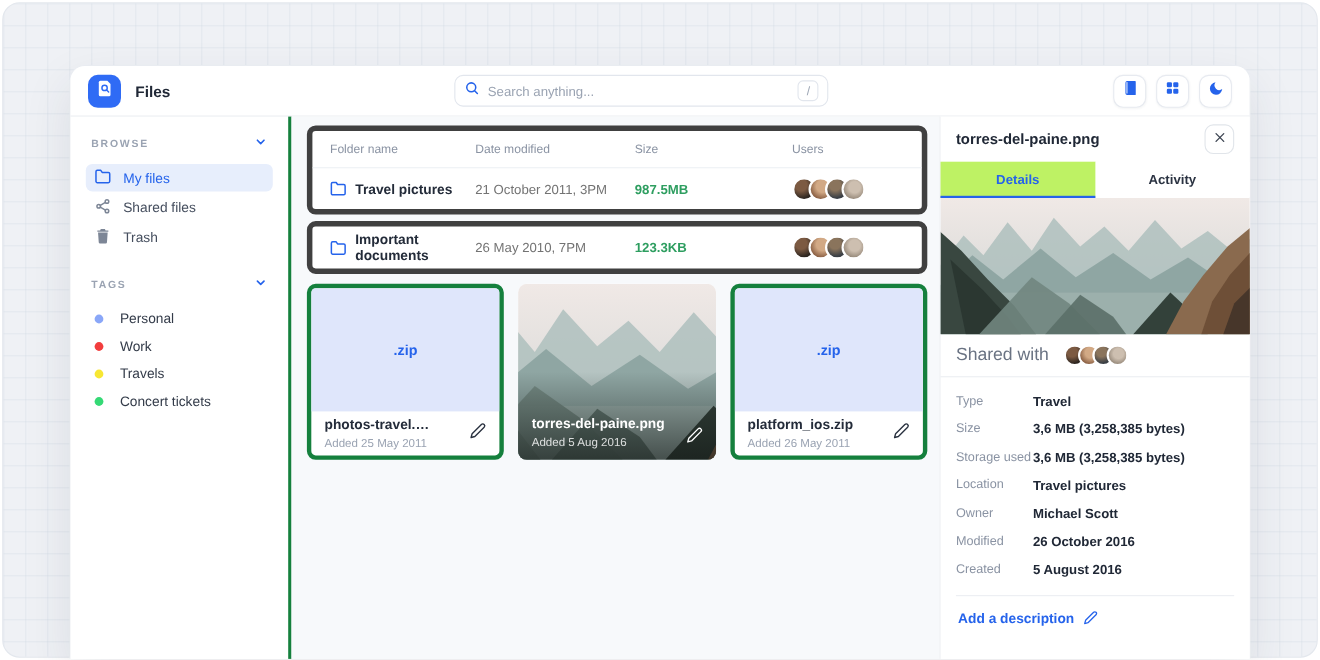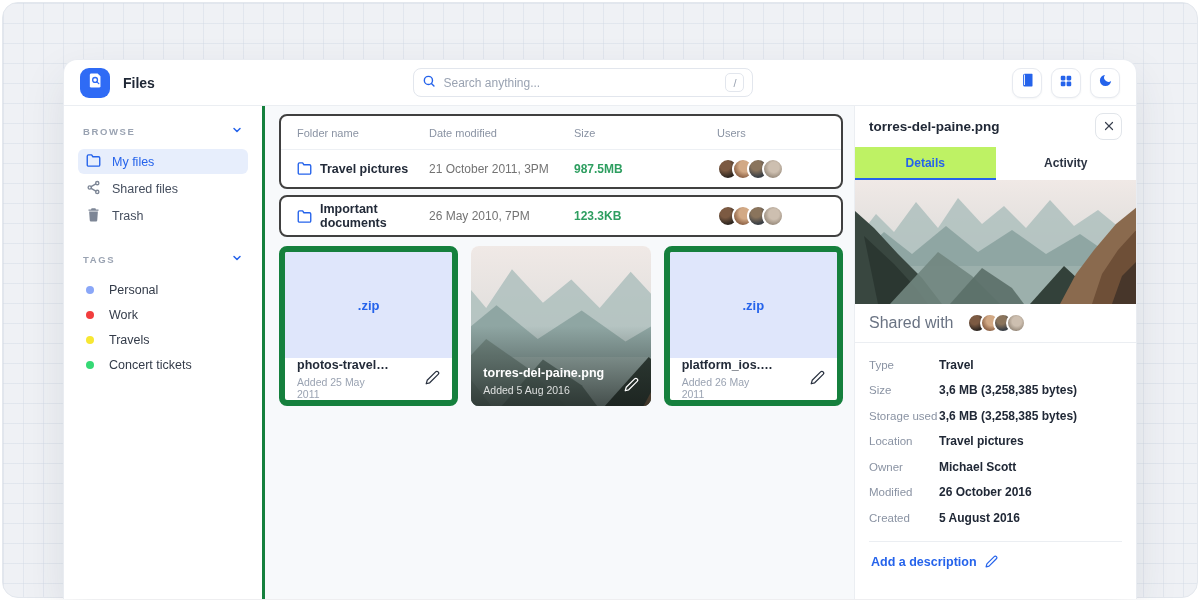--- a/index.html
+++ b/index.html
@@ -48,21 +48,21 @@
     margin-bottom:2px; color:#454e5e; font-size:12.5px; cursor:pointer; }
   .side-item .lbl { margin-left:11px; font-weight:500; }
   .side-item.active { background:#e7eefc; color:#2563eb; font-weight:700; }
   .tags { margin-top:22px; }
   .tag-item { display:flex; align-items:center; height:25px; padding:0 8px; font-size:12.5px;
     color:#333b49; cursor:pointer; }
   .dot { width:8px; height:8px; border-radius:50%; flex:none; }
   .tag-item .lbl { margin-left:15px; font-weight:500; }
 
   
-  .tbl-card { background:#fff; border:2px solid #404040; border-radius:8px; overflow:hidden; }
+  .tbl-card { background:#fff; border:5px solid #404040; border-radius:8px; overflow:hidden; }
   .tbl-grid { display:grid; grid-template-columns:132px 145px 143px 1fr; align-items:center;
     padding:0 16px; }
   .tbl-head { height:33px; }
   .tbl-head span { font-size:11px; color:#8a93a3; font-weight:500; }
   .tbl-row { height:38px; border-top:1px solid #edf0f4; }
   .cell-name { display:flex; align-items:center; font-size:12.5px; font-weight:600; color:#232b39; }
   .cell-name svg { margin-right:8px; flex:none; }
   .cell-date { font-size:12px; color:#737373; }
   .cell-size { font-size:12px; font-weight:700; color:#2e9e60; }
   .row-card { margin-top:6px; }
@@ -71,21 +71,21 @@
   .avatars { display:flex; }
   .av { width:22px; height:22px; border-radius:50%; border:2px solid #fff; flex:none; }
   .av + .av { margin-left:-7px; }
   .av1 { background:radial-gradient(circle at 35% 30%, #7c5a42 0 30%, #2e2620 70%); }
   .av2 { background:radial-gradient(circle at 60% 35%, #d2a985 0 35%, #8a5f43 75%); }
   .av3 { background:radial-gradient(circle at 40% 30%, #8a745c 0 30%, #3a3f45 70%); }
   .av4 { background:radial-gradient(circle at 55% 40%, #cdbfb0 0 35%, #8f8273 80%); }
 
   
   .cards { display:flex; gap:13px; margin-top:9px; }
-  .fcard { width:180px; height:160px; border-radius:8px; background:#fff; border:6px solid #15803d;
+  .fcard { width:180px; height:160px; border-radius:8px; background:#fff; border:4px solid #15803d;
     overflow:hidden; display:flex; flex-direction:column; cursor:pointer; }
   .thumb-zip { height:112px; background:#dfe6fb; display:flex; align-items:center;
     justify-content:center; }
   .zip-badge { color:#2563eb; font-size:13px; font-weight:700; }
   .fcard-foot { flex:1; display:flex; align-items:center; padding:0 12px;gap:36px; }
   .fcard-meta { flex:1; min-width:0; }
   .fcard-name { font-size:12.5px; font-weight:700; color:#232b39; white-space:nowrap;
     overflow:hidden; text-overflow:ellipsis; }
   .fcard-added { font-size:10.5px; color:#9aa3b2; margin-top:4px; }
   .fcard.img { position:relative; border:none; }

